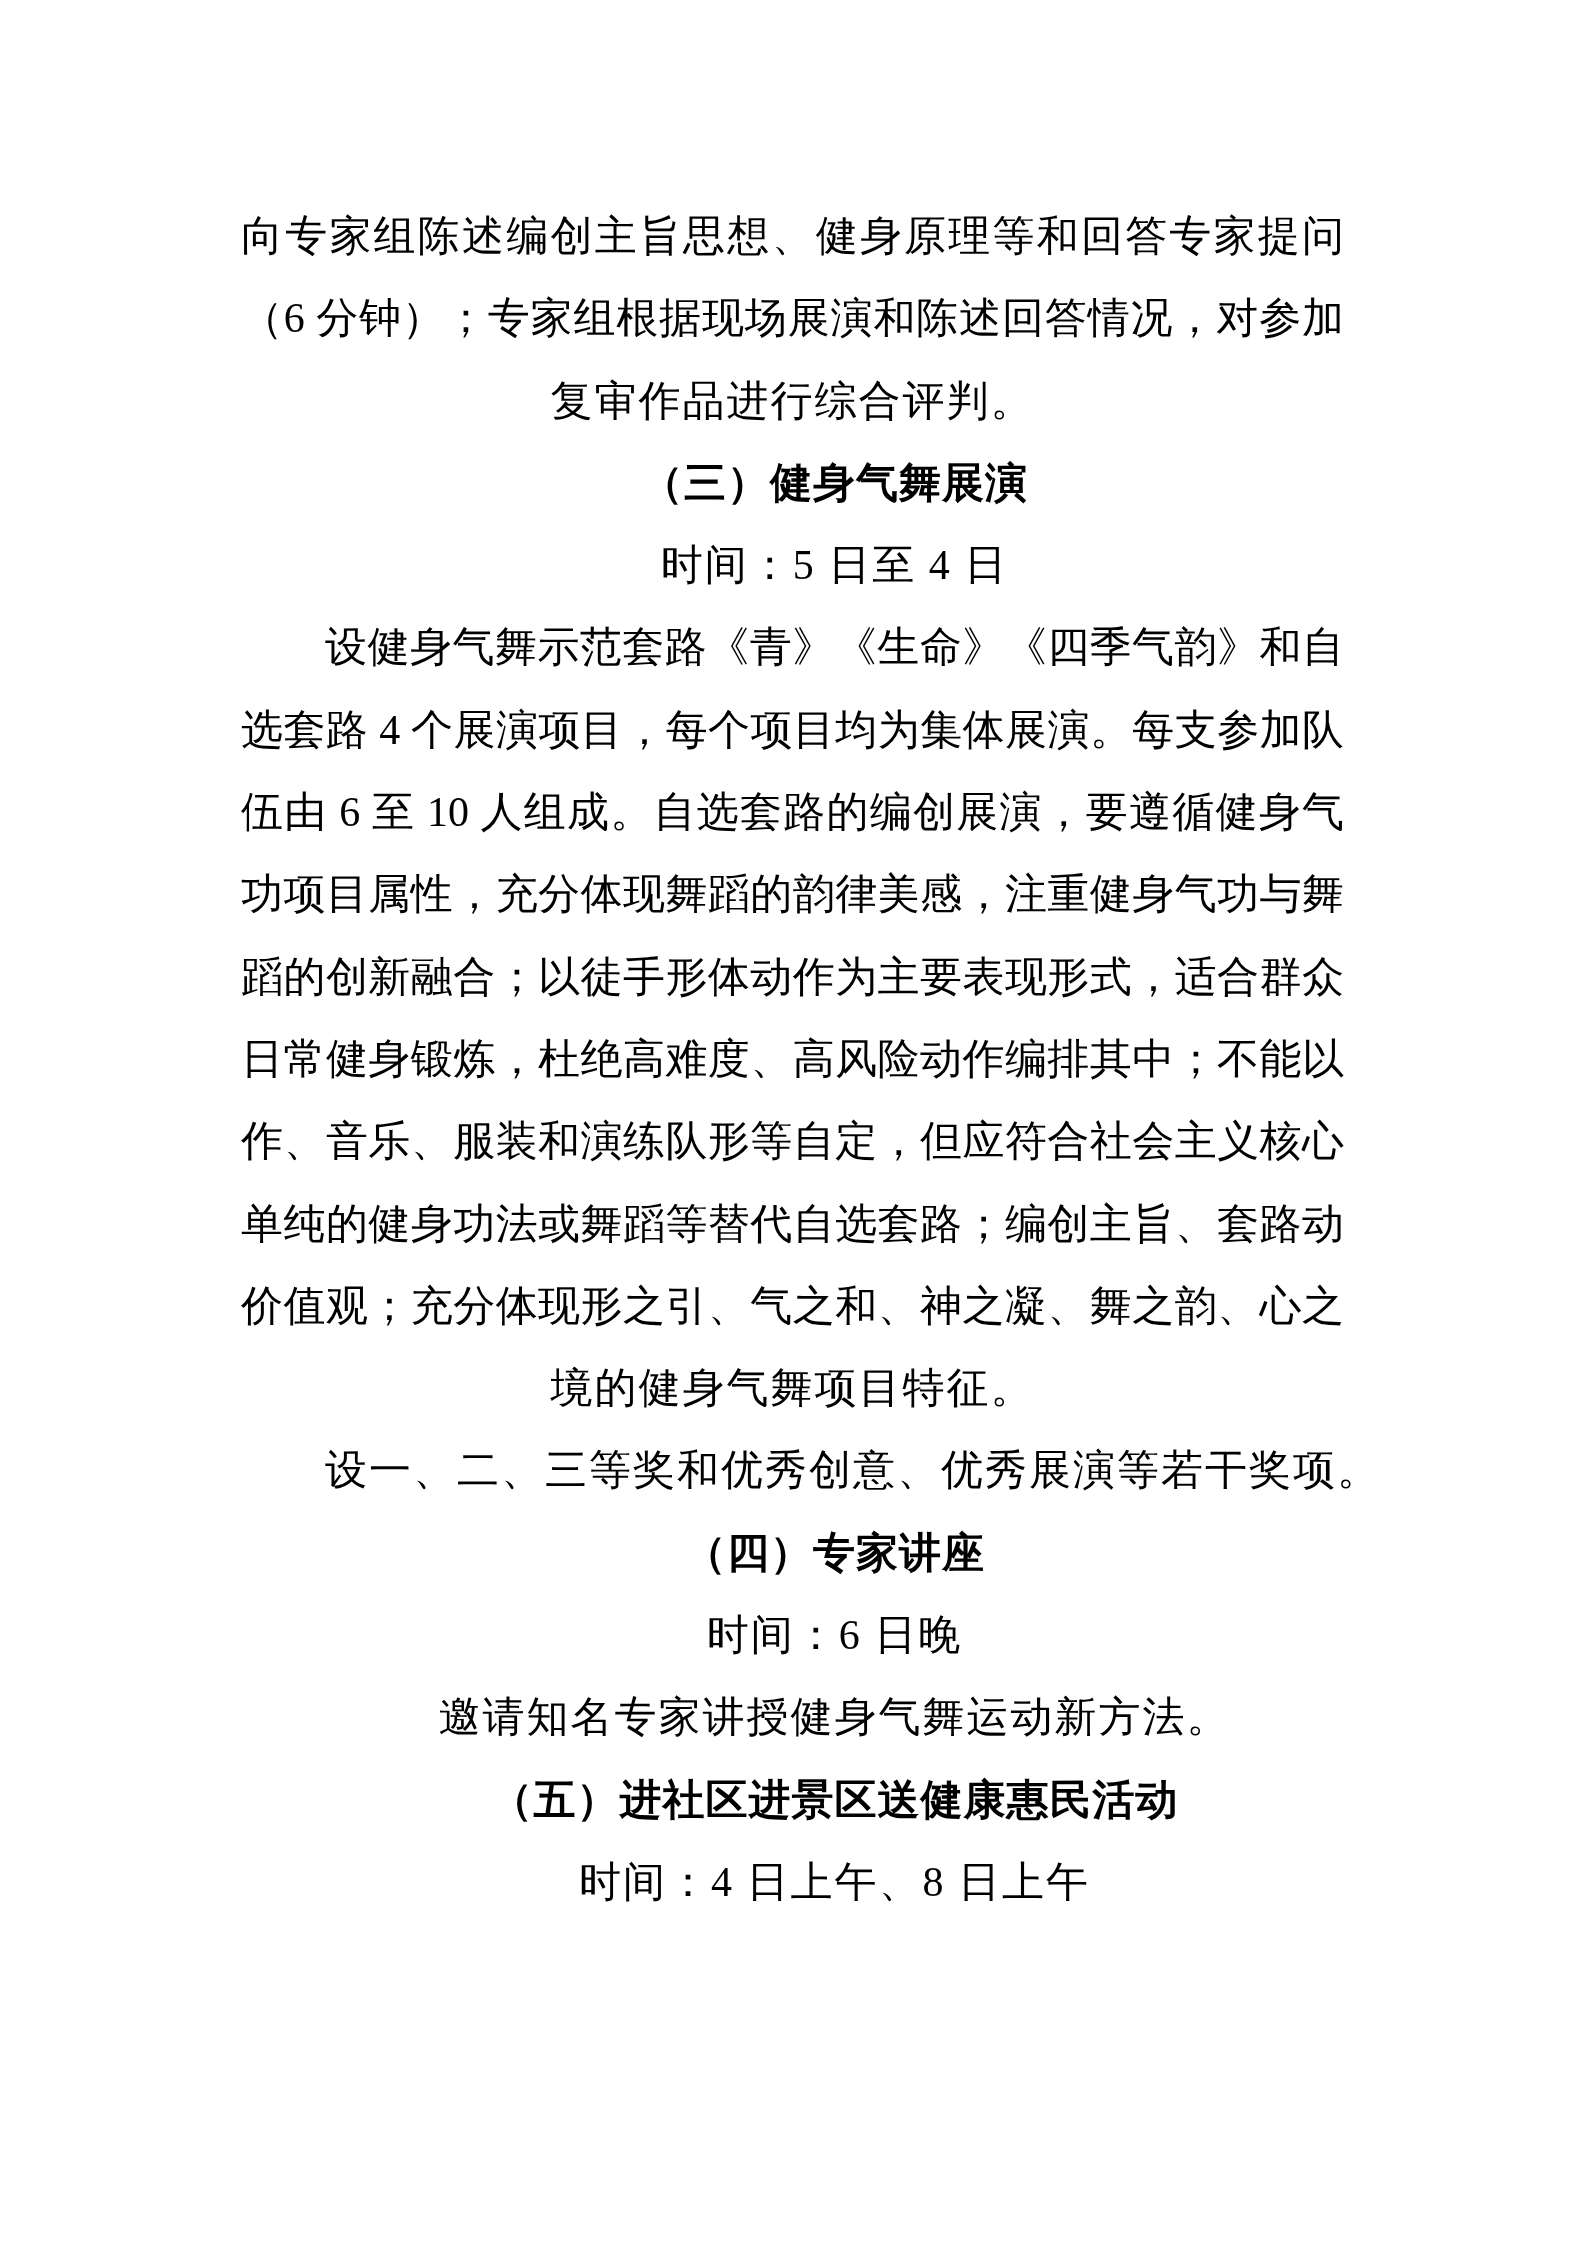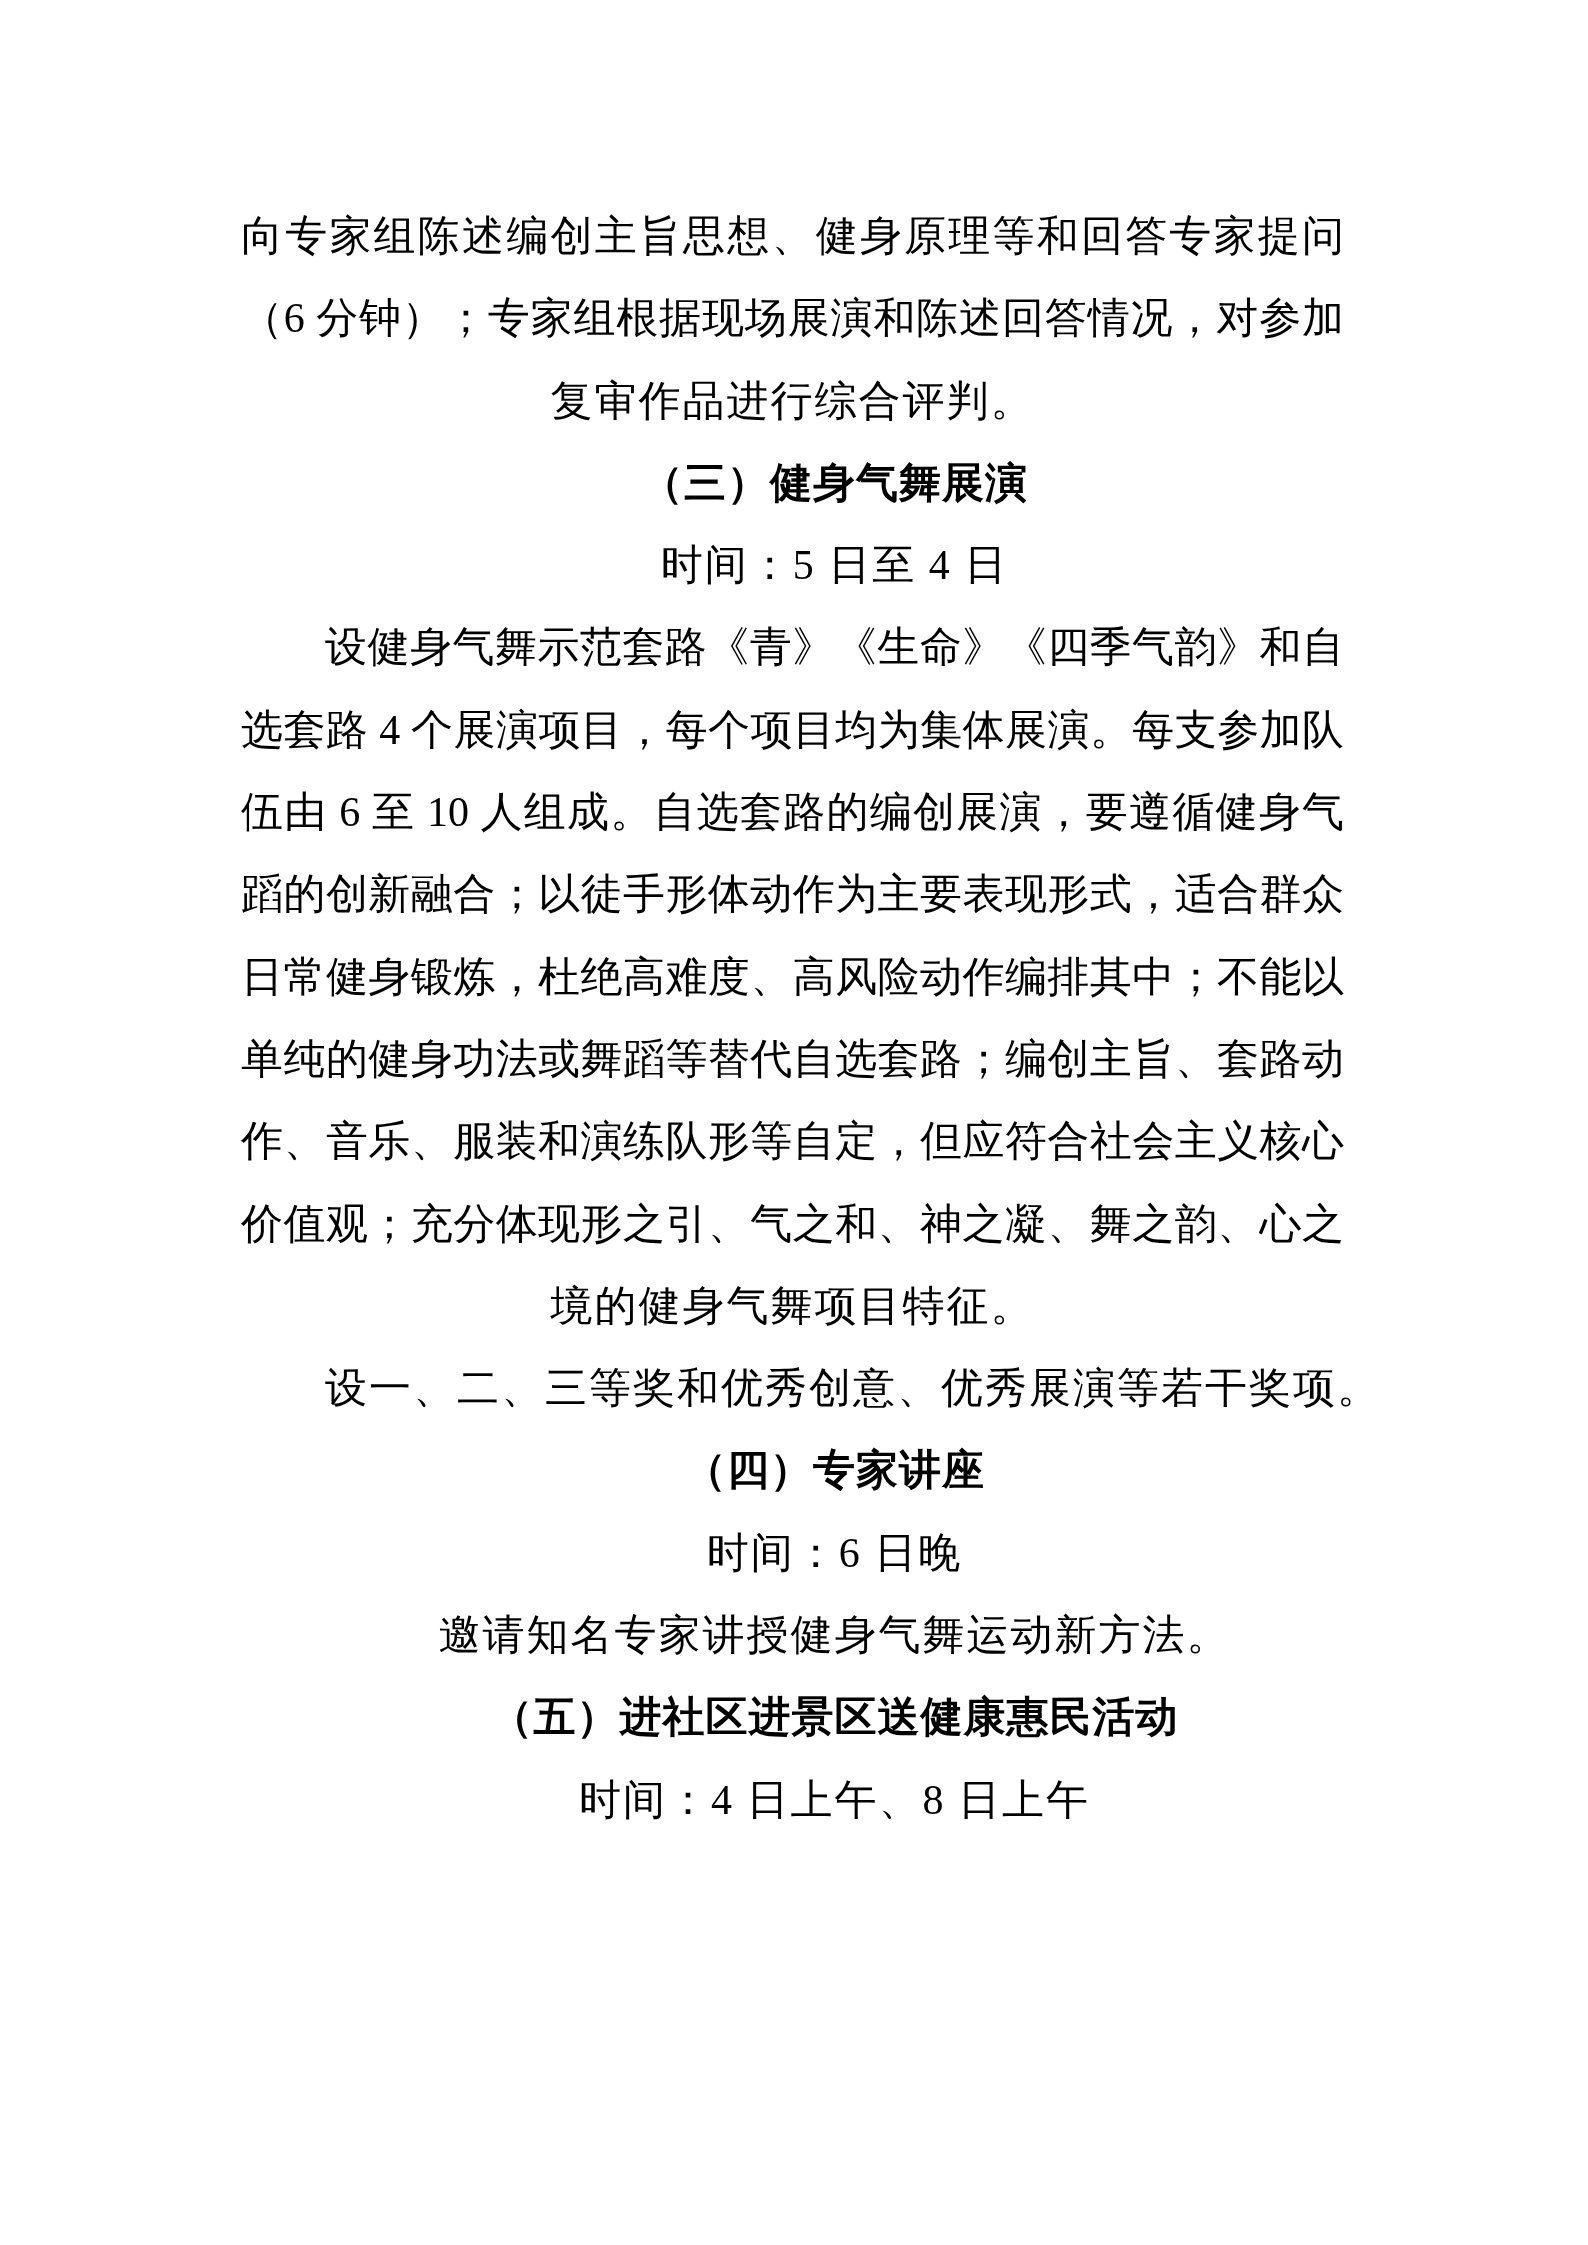--- a/index.html
+++ b/index.html
@@ -63,24 +63,25 @@
 <div class="page">
   <main class="content">
       <p class="line fill"><span class="line-text">向专家组陈述编创主旨思想、健身原理等和回答专家提问</span></p>
       <p class="line fill"><span class="line-text">（6 分钟）；专家组根据现场展演和陈述回答情况，对参加</span></p>
       <p class="line"><span class="line-text">复审作品进行综合评判。</span></p>
       <p class="line heading indent"><span class="line-text">（三）健身气舞展演</span></p>
       <p class="line indent"><span class="line-text">时间：5 日至 4 日</span></p>
       <p class="line indent fill"><span class="line-text">设健身气舞示范套路《青》《生命》《四季气韵》和自</span></p>
       <p class="line fill"><span class="line-text">选套路 4 个展演项目，每个项目均为集体展演。每支参加队</span></p>
       <p class="line fill"><span class="line-text">伍由 6 至 10 人组成。自选套路的编创展演，要遵循健身气</span></p>
+      <p class="line fill"><span class="line-text">功项目属性，充分体现舞蹈的韵律美感，注重健身气功与舞</span></p>
       <p class="line fill"><span class="line-text">蹈的创新融合；以徒手形体动作为主要表现形式，适合群众</span></p>
       <p class="line fill"><span class="line-text">日常健身锻炼，杜绝高难度、高风险动作编排其中；不能以</span></p>
+      <p class="line fill"><span class="line-text">作、音乐、服装和演练队形等自定，但应符合社会主义核心</span></p>
       <p class="line fill"><span class="line-text">单纯的健身功法或舞蹈等替代自选套路；编创主旨、套路动</span></p>
-      <p class="line fill"><span class="line-text">作、音乐、服装和演练队形等自定，但应符合社会主义核心</span></p>
       <p class="line fill"><span class="line-text">价值观；充分体现形之引、气之和、神之凝、舞之韵、心之</span></p>
       <p class="line"><span class="line-text">境的健身气舞项目特征。</span></p>
       <p class="line indent"><span class="line-text">设一、二、三等奖和优秀创意、优秀展演等若干奖项。</span></p>
       <p class="line heading indent"><span class="line-text">（四）专家讲座</span></p>
       <p class="line indent"><span class="line-text">时间：6 日晚</span></p>
       <p class="line indent"><span class="line-text">邀请知名专家讲授健身气舞运动新方法。</span></p>
       <p class="line heading indent"><span class="line-text">（五）进社区进景区送健康惠民活动</span></p>
       <p class="line indent"><span class="line-text">时间：4 日上午、8 日上午</span></p>
     </main>
 

